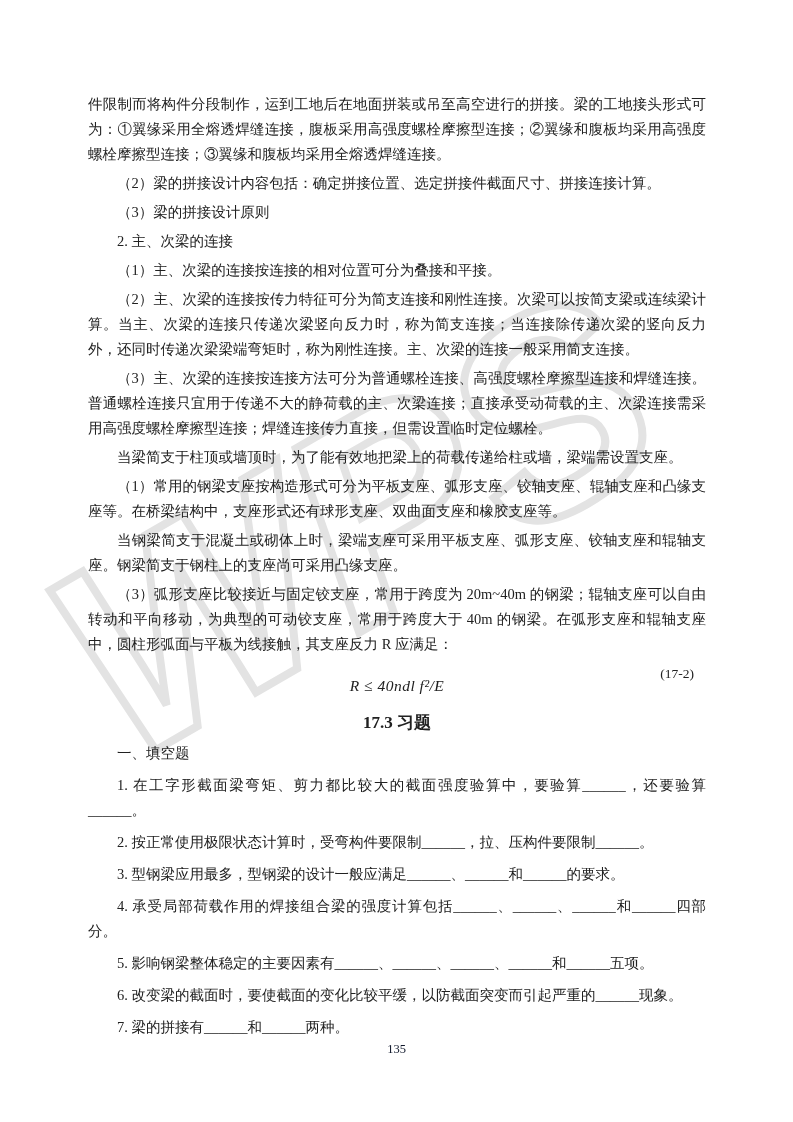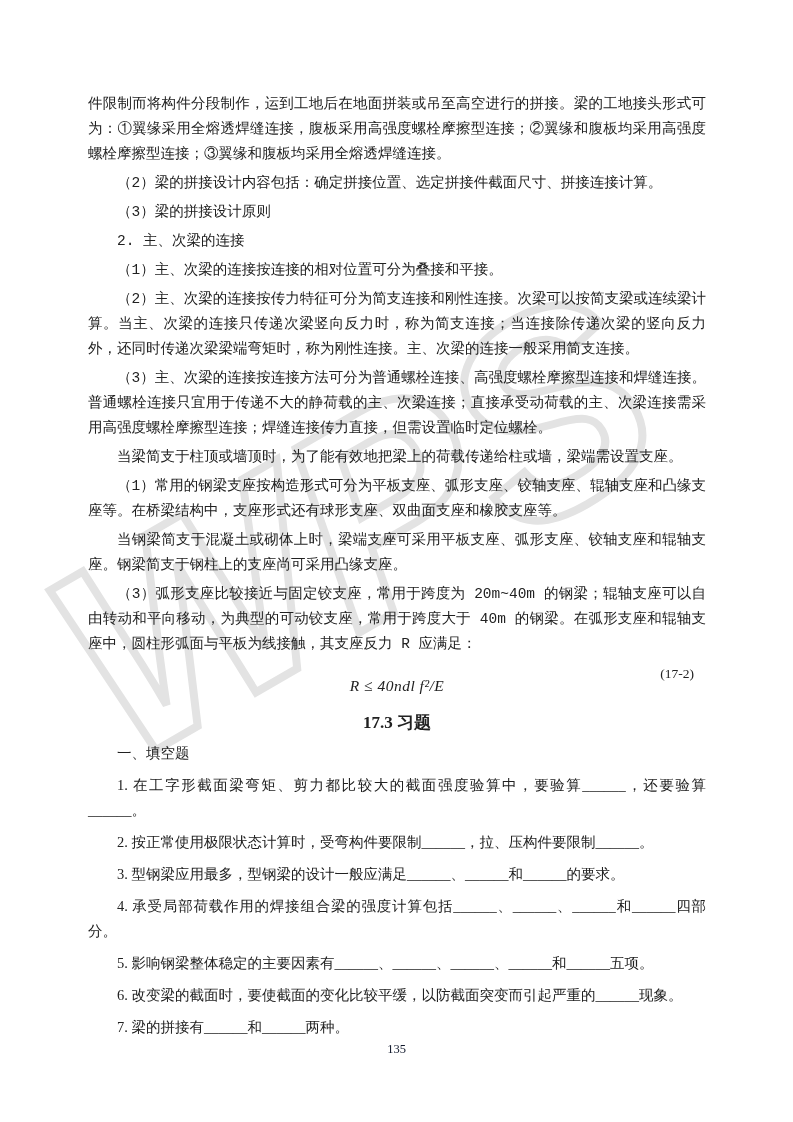--- a/index.html
+++ b/index.html
@@ -34,21 +34,20 @@
     position: absolute; left: 88px; top: 92px;
     width: 618px;
     z-index: 1;
     font-size: 14.5px;
     line-height: 25px;
     text-align: justify;
   }
   p.para {
     text-indent: 2em;
     margin-bottom: 4px;
-    font-family: Liberation Mono, monospace;
   }
   p.para.continuation { text-indent: 0; }
   .formula-row {
     position: relative;
     height: 46px;
     margin-bottom: 2px;
   }
   .eq-number {
     position: absolute; right: 12px; top: 0;
     font-size: 13.5px;

